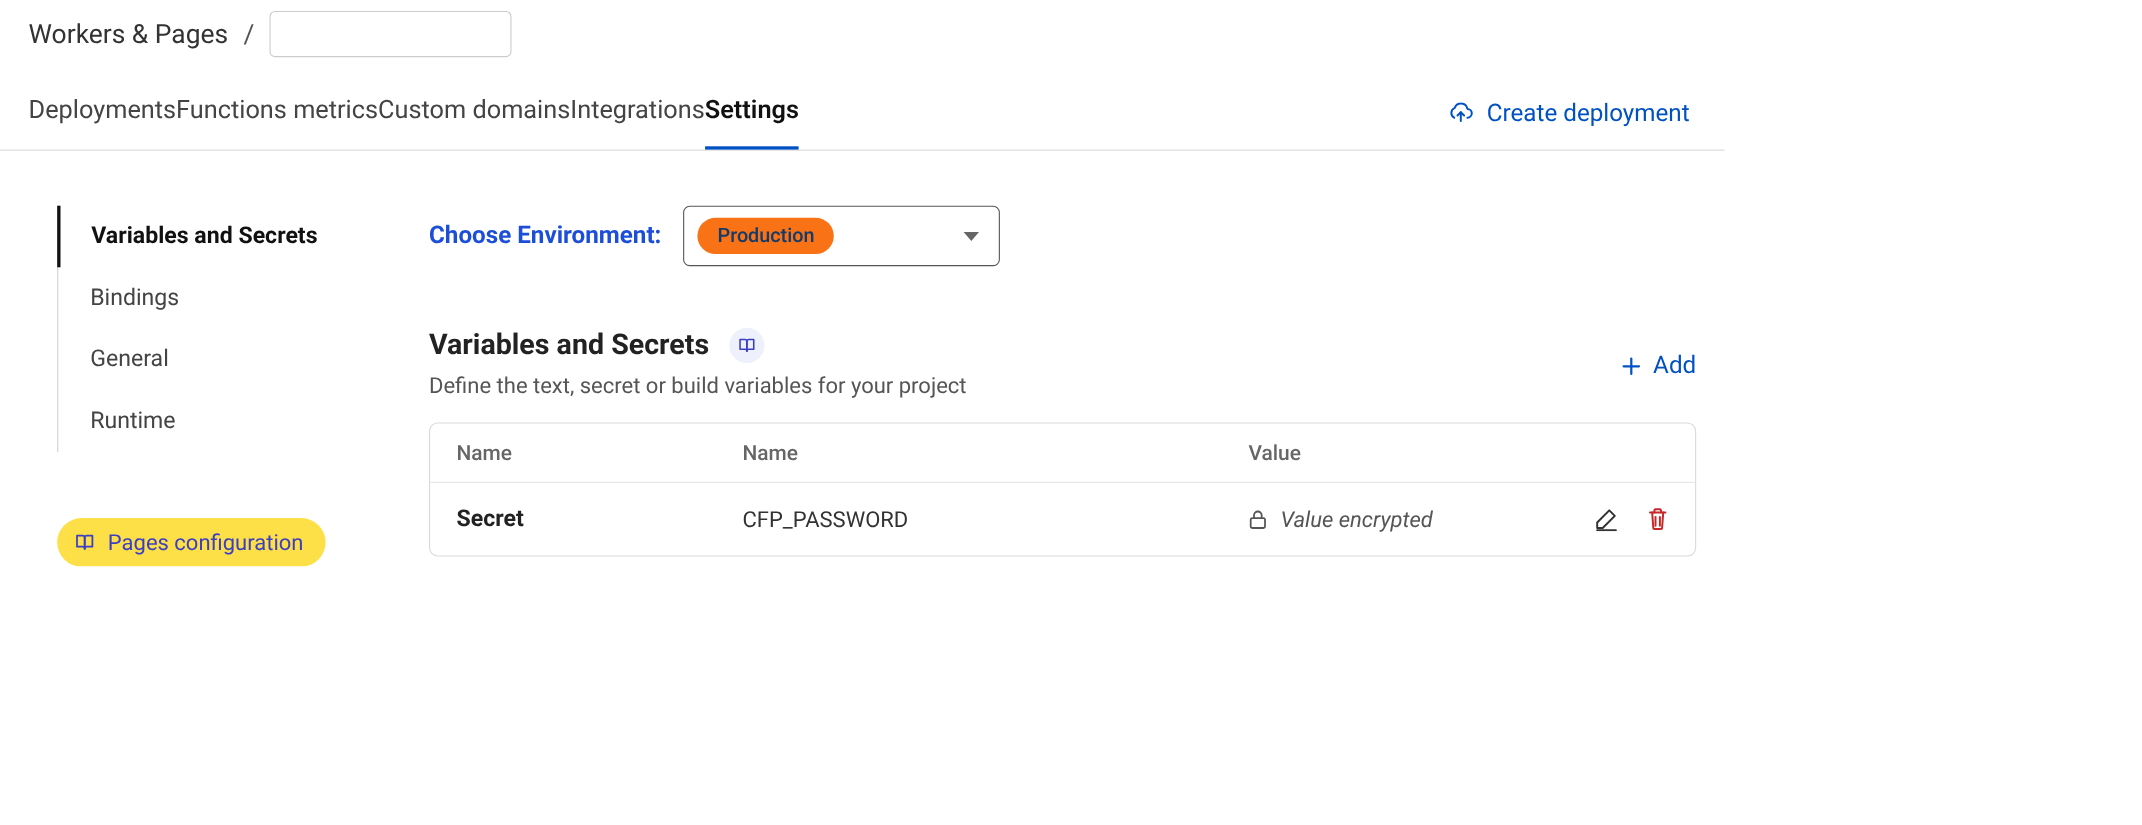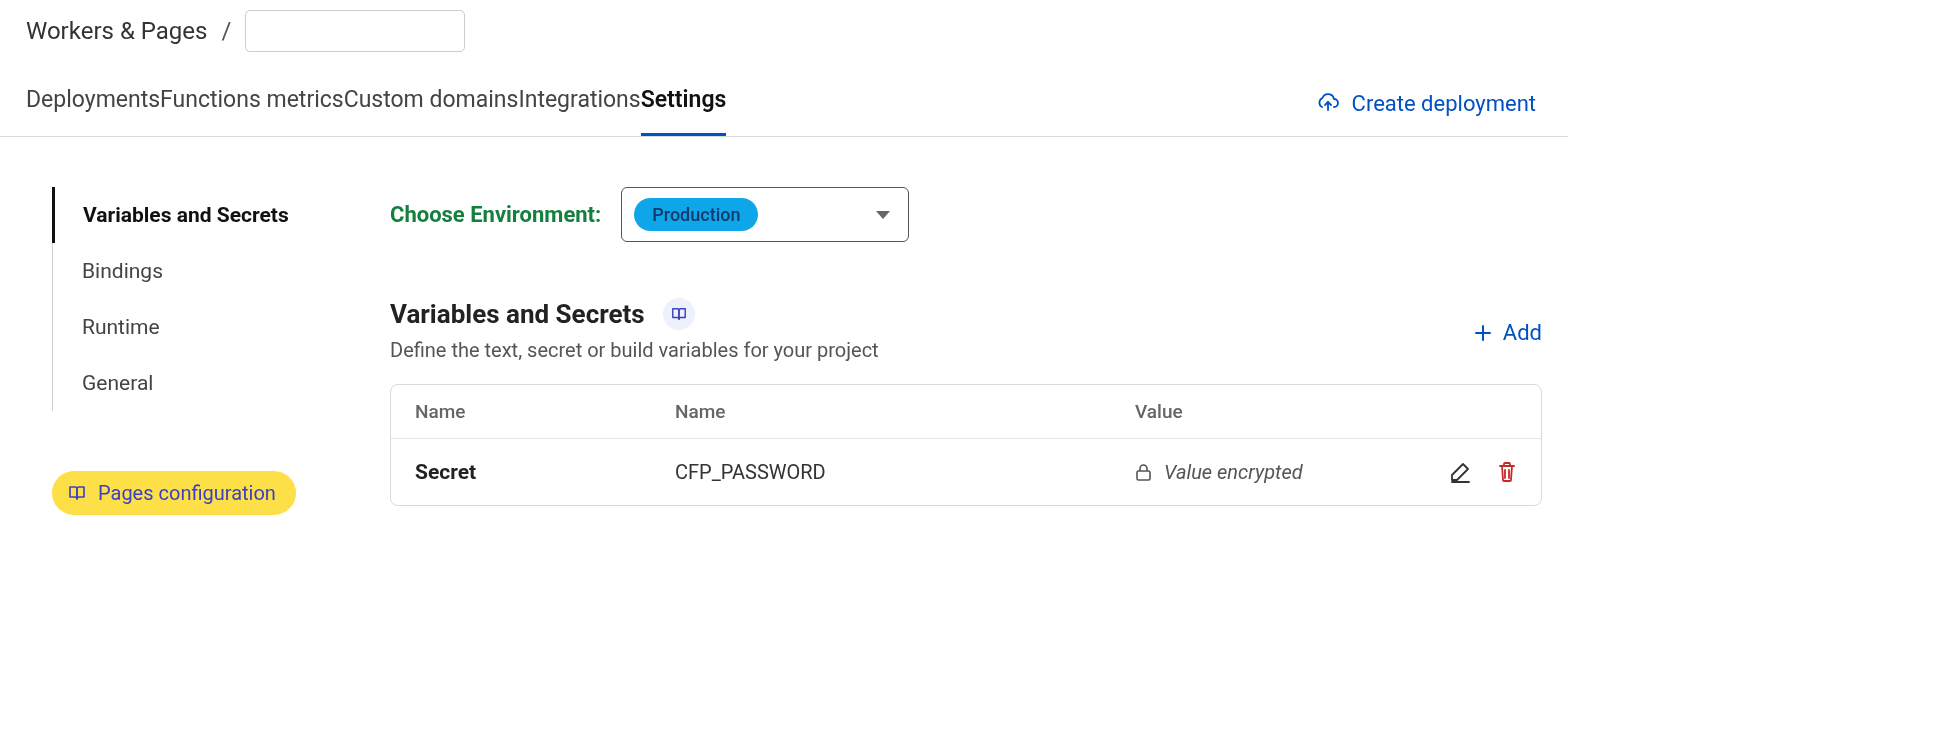--- a/index.html
+++ b/index.html
@@ -105,35 +105,35 @@
   .main { flex: 1; max-width: 1500px; }
   .env-row {
     display: flex;
     align-items: center;
     gap: 20px;
     margin-bottom: 56px;
   }
   .env-label {
     font-size: 22px;
     font-weight: 700;
-    color: #15803d;
+    color: #1d4ed8;
   }
   .env-select {
     display: flex;
     align-items: center;
     justify-content: space-between;
     width: 288px;
     height: 55px;
     border: 1px solid #555;
     border-radius: 6px;
     padding: 0 18px 0 12px;
     cursor: pointer;
   }
   .env-pill {
-    background: #0ea5e9;
+    background: #f97316;
     color: #123a6b;
     font-size: 18px;
     padding: 6px 18px;
     border-radius: 999px;
     font-weight: 500;
   }
   .caret-down {
     width: 0; height: 0;
     border-left: 7px solid transparent;
     border-right: 7px solid transparent;
@@ -242,22 +242,22 @@
       <span>Create deployment</span>
     </div>
   </div>
 
   <div class="body">
 
     <div class="sidebar">
       <div class="side-nav">
         <div class="side-item active">Variables and Secrets</div>
         <div class="side-item">Bindings</div>
+        <div class="side-item">General</div>
         <div class="side-item">Runtime</div>
-        <div class="side-item">General</div>
       </div>
       <div class="pages-config">
         <span>
           <svg width="18" height="18" viewBox="0 0 18 18" fill="none" stroke="#3b3fc4" stroke-width="1.6" stroke-linejoin="round">
             <path d="M2 3h5a2 2 0 0 1 2 2v10a2 2 0 0 0-2-2H2V3z"></path>
             <path d="M16 3h-5a2 2 0 0 0-2 2v10a2 2 0 0 1 2-2h5V3z"></path>
           </svg>
         </span>
         <span>Pages configuration</span>
       </div>

